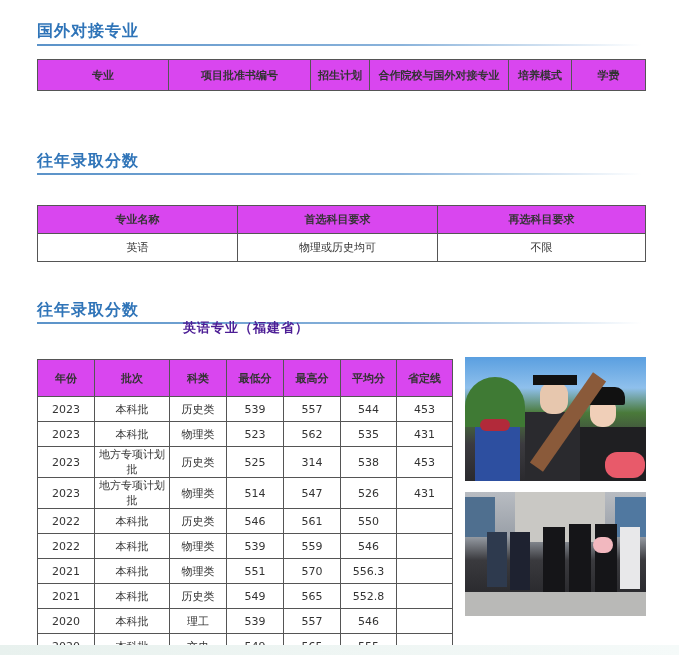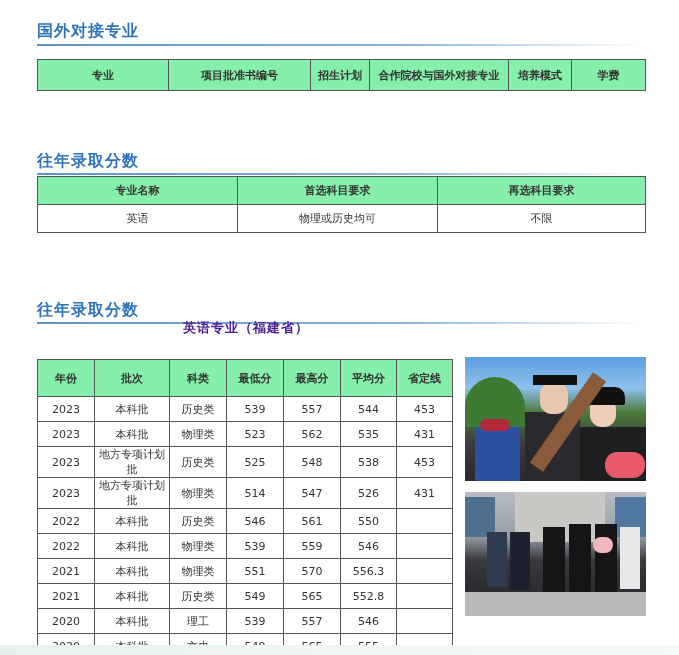--- a/index.html
+++ b/index.html
@@ -13,27 +13,27 @@
   .section-rule {
     position: absolute; left: 37px; width: 605px; height: 2px;
     background: linear-gradient(to right, #5b93c9 0%, #8ab3db 60%, rgba(255,255,255,0) 100%);
   }
 
   table { border-collapse: collapse; position: absolute; left: 37px; table-layout: fixed; }
   td, th {
     border: 1px solid #555; text-align: center; vertical-align: middle;
     font-size: 11px; color: #333; font-weight: normal;
   }
-  th { background: #86efac; font-weight: bold; }
+  th { background: #d946ef; font-weight: bold; }
 
   #t1 { top: 59px; width: 608px; }
   #t1 th { height: 31px; }
   #t1 td { height: 41px; line-height: 15px; }
 
-  #t2 { top: 176px; width: 608px; }
+  #t2 { top: 205px; width: 608px; }
   #t2 th { height: 28px; }
   #t2 td { height: 28px; }
 
   .subtitle {
     position: absolute; left: 183px; top: 319px;
     font-size: 13px; font-weight: bold; color: #4c1d95; letter-spacing: 1px;
   }
 
   #t3 { top: 359px; width: 415px; }
   #t3 th { height: 37px; }
@@ -144,21 +144,21 @@
         <td>523</td>
         <td>562</td>
         <td>535</td>
         <td>431</td>
       </tr>
       <tr>
         <td>2023</td>
         <td>地方专项计划批</td>
         <td>历史类</td>
         <td>525</td>
-        <td>548</td>
+        <td>314</td>
         <td>538</td>
         <td>453</td>
       </tr>
       <tr>
         <td>2023</td>
         <td>地方专项计划批</td>
         <td>物理类</td>
         <td>514</td>
         <td>547</td>
         <td>526</td>

